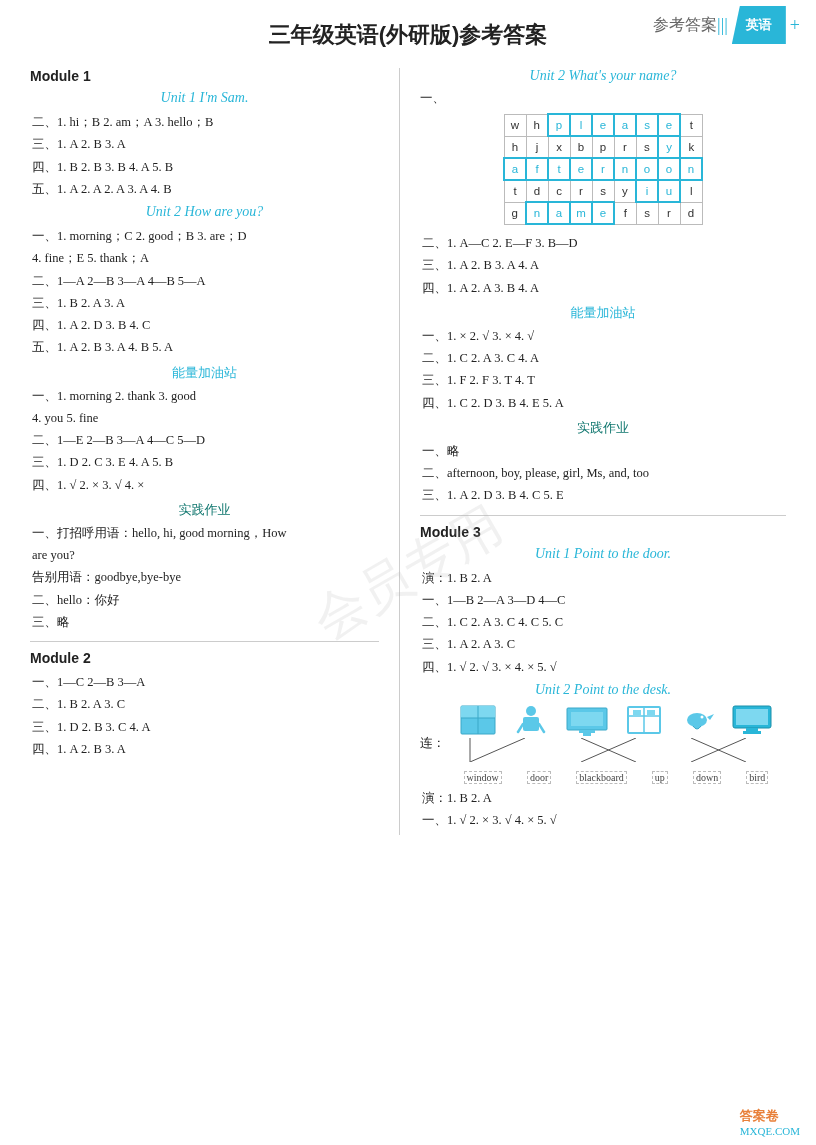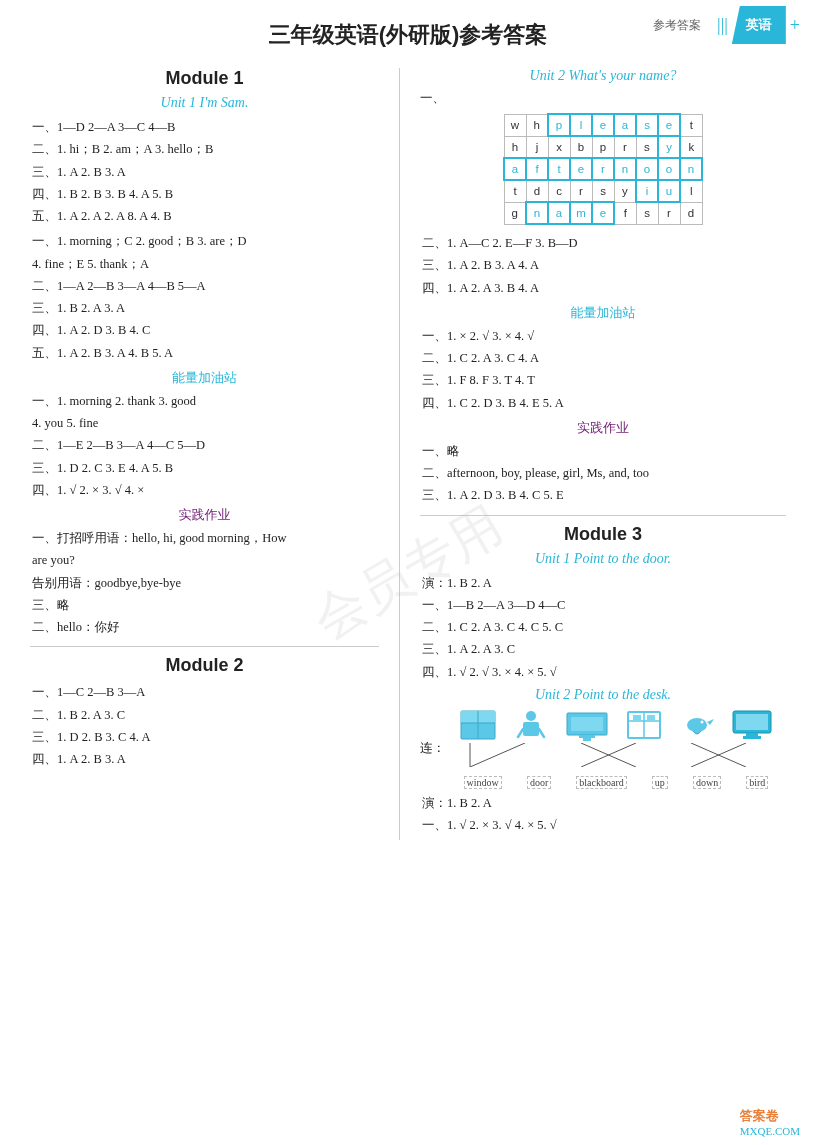--- a/index.html
+++ b/index.html
@@ -17,23 +17,23 @@
     .header-bar {
       position: absolute;
       top: 0; right: 0;
       display: flex;
       align-items: center;
       padding: 6px 16px 6px 0;
       font-size: 13px;
       color: #555;
     }
     .header-bar .ref-text {
-      margin-right: 16px;
+      margin-right: 0;
       color: #666;
-      font-size: 12px;
+      font-size: 16px;
     }
     .header-bar .subject-tag {
       background: #29b6d8;
       color: #fff;
       padding: 10px 14px;
       font-size: 13px;
       font-weight: bold;
       clip-path: polygon(8px 0%, 100% 0%, 100% 100%, 0% 100%);
     }
     .header-bar .plus-icon {
@@ -67,24 +67,23 @@
       padding-right: 20px;
       border-right: 1.5px solid #ccc;
     }
     .col-right {
       width: 386px;
       padding-left: 20px;
     }
 
     
     .module-heading {
-      font-size: 18px;
+      font-size: 14px;
       font-weight: bold;
       color: #222;
-      text-align: center;
       margin-bottom: 6px;
       font-family: "Arial", sans-serif;
     }
 
     
     .unit-heading {
       font-size: 14px;
       color: #29b6d8;
       text-align: center;
       margin-bottom: 6px;
@@ -108,21 +107,21 @@
     
     .energy-heading {
       color: #29b6d8;
       text-align: center;
       font-size: 13px;
       margin: 5px 0 4px 0;
     }
 
     
     .practice-heading {
-      color: #701a75;
+      color: #0f766e;
       text-align: center;
       font-size: 13px;
       margin: 5px 0 4px 0;
     }
 
     
     .word-grid-container {
       display: flex;
       justify-content: center;
       margin: 6px 0 8px 0;
@@ -197,27 +196,27 @@
   <div class="page-title">三年级英语(外研版)参考答案</div>
 
   <div class="columns">
 
     <div class="col-left">
 
       <div class="module-heading">Module 1</div>
 
       <div class="unit-heading">Unit 1  I'm Sam.</div>
       <div class="answer-block">
-        <p>一、1—D  2—A  3—C  4—B</p>
         <p>二、1. hi；B  2. am；A  3. hello；B</p>
         <p>三、1. A  2. B  3. A</p>
         <p>四、1. B  2. B  3. B  4. A  5. B</p>
-        <p>五、1. A  2. A  2. A  8. A  4. B</p>
-      </div>
-
+        <p>五、1. A  2. A  2. A  3. A  4. B</p>
+      </div>
+
+      <div class="unit-heading">Unit 2  How are you?</div>
       <div class="answer-block">
         <p>一、1. morning；C  2. good；B  3. are；D</p>
         <p class="indent">4. fine；E  5. thank；A</p>
         <p>二、1—A  2—B  3—A  4—B  5—A</p>
         <p>三、1. B  2. A  3. A</p>
         <p>四、1. A  2. D  3. B  4. C</p>
         <p>五、1. A  2. B  3. A  4. B  5. A</p>
       </div>
 
       <div class="energy-heading">能量加油站</div>
@@ -227,22 +226,22 @@
         <p>二、1—E  2—B  3—A  4—C  5—D</p>
         <p>三、1. D  2. C  3. E  4. A  5. B</p>
         <p>四、1. √  2. ×  3. √  4. ×</p>
       </div>
 
       <div class="practice-heading">实践作业</div>
       <div class="answer-block">
         <p>一、打招呼用语：hello, hi, good morning，How</p>
         <p class="indent">are you?</p>
         <p class="indent">告别用语：goodbye,bye-bye</p>
+        <p>二、hello：你好</p>
         <p>三、略</p>
-        <p>二、hello：你好</p>
       </div>
 
       <div class="divider-h"></div>
 
       <div class="module-heading">Module 2</div>
 
       <div class="answer-block">
         <p>一、1—C  2—B  3—A</p>
         <p>二、1. B  2. A  3. C</p>
         <p>三、1. D  2. B  3. C  4. A</p>
@@ -322,21 +321,21 @@
       <div class="answer-block">
         <p>二、1. A—C  2. E—F  3. B—D</p>
         <p>三、1. A  2. B  3. A  4. A</p>
         <p>四、1. A  2. A  3. B  4. A</p>
       </div>
 
       <div class="energy-heading">能量加油站</div>
       <div class="answer-block">
         <p>一、1. ×  2. √  3. ×  4. √</p>
         <p>二、1. C  2. A  3. C  4. A</p>
-        <p>三、1. F  8. F  3. T  4. T</p>
+        <p>三、1. F  2. F  3. T  4. T</p>
         <p>四、1. C  2. D  3. B  4. E  5. A</p>
       </div>
 
       <div class="practice-heading">实践作业</div>
       <div class="answer-block">
         <p>一、略</p>
         <p>二、afternoon, boy, please, girl, Ms, and, too</p>
         <p>三、1. A  2. D  3. B  4. C  5. E</p>
       </div>
 

